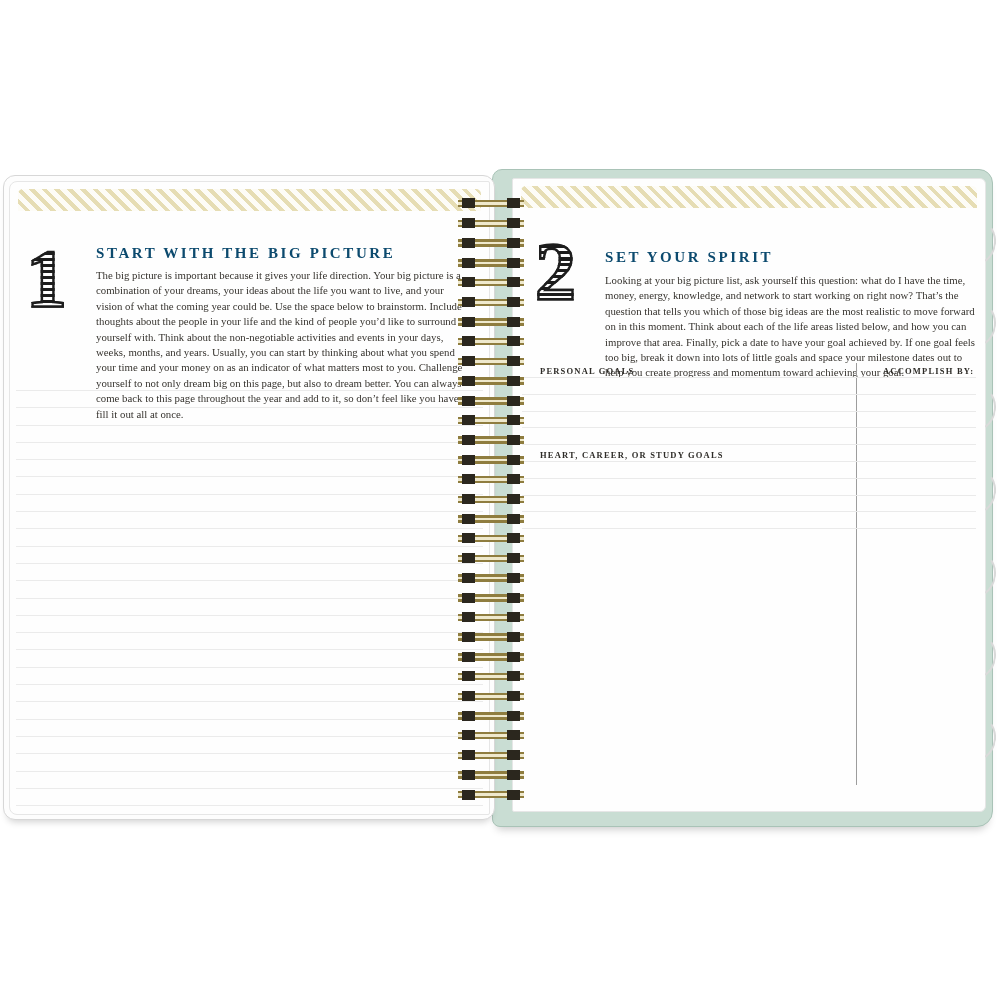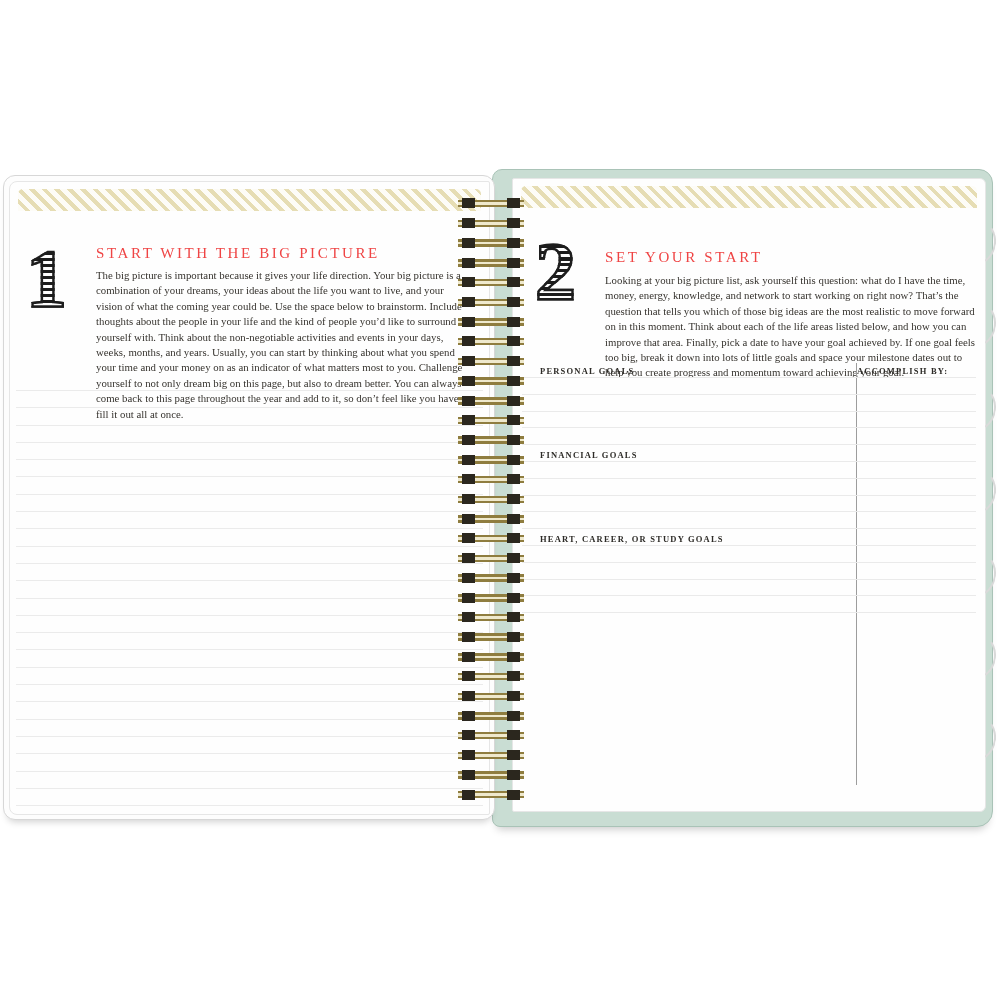--- a/index.html
+++ b/index.html
@@ -42,22 +42,22 @@
     .big-num {
       background:repeating-linear-gradient(180deg,#1c1c1c 0 3.5px,#fdfdfd 3.5px 6px);
       -webkit-background-clip:text; background-clip:text;
       color:transparent; -webkit-text-stroke:2.5px #1d1d1d;
     }
   }
   .num-1 { left:16px; top:64px; }
   .num-2 { left:22px; top:60px; }
 
   .page-title {
-    position:absolute; font-weight:400; font-size:15px; letter-spacing:2.6px;
-    color:#ef4444; white-space:nowrap;
+    position:absolute; font-weight:700; font-size:15px; letter-spacing:2.6px;
+    color:#0c4a6e; white-space:nowrap;
   }
   .title-left  { left:86px; top:63px; }
   .title-right { left:92px; top:70px; }
 
   .body-text {
     position:absolute; font-size:10.8px; line-height:15.4px; color:#36332e;
     width:374px; text-align:left;
   }
   .body-left  { left:86px; top:86px; }
   .body-right { left:92px; top:94px; }
@@ -74,21 +74,21 @@
   .goal-section::before {
     content:""; position:absolute; left:9px; right:9px; top:0; bottom:0;
     background:repeating-linear-gradient(180deg,transparent 0 12px,#eaeaea 12px 13px,transparent 13px 16.8px);
   }
   .goal-label {
     position:absolute; left:27px; top:1px; font-weight:700; font-size:8.5px;
     letter-spacing:1.2px; color:#2d2b27; white-space:nowrap; z-index:1;text-align:center;
   }
   .divider { position:absolute; left:343px; top:-2px; height:422px; width:1px; background:#9d9d9d; }
   .accomplish {
-    position:absolute; left:344px; top:1px; font-weight:700; font-size:8.5px;
+    position:absolute; left:370px; top:1px; font-weight:700; font-size:8.5px;
     letter-spacing:1.2px; color:#2d2b27; z-index:1;
   }
   .footer-note {
     position:absolute; left:0; right:0; bottom:17px; text-align:center;
     font-weight:700; font-size:8.5px; letter-spacing:1.4px; color:#2d2b27;
   }
 
   
   .spiral { position:absolute; left:456px; top:194px; width:70px; height:612px; z-index:6; }
   .spiral .wires {
@@ -129,32 +129,29 @@
     <div class="stripe-band"></div>
     <div class="big-num num-1">1</div>
     <div class="page-title title-left">START WITH THE BIG PICTURE</div>
     <div class="body-text body-left">The big picture is important because it gives your life direction. Your big picture is a combination of your dreams, your ideas about the life you want to live, and your vision of what the coming year could be. Use the space below to brainstorm. Include thoughts about the people in your life and the kind of people you’d like to surround yourself with. Think about the non-negotiable activities and events in your days, weeks, months, and years. Usually, you can start by thinking about what you spend your time and your money on as an indicator of what matters most to you. Challenge yourself to not only dream big on this page, but also to dream better. You can always come back to this page throughout the year and add to it, so don’t feel like you have to fill it out all at once.</div>
     <div class="ruled-area"></div>
   </div>
 
   <div class="page page-right">
     <div class="stripe-band"></div>
     <div class="big-num num-2">2</div>
-    <div class="page-title title-right">SET YOUR START</div>
+    <div class="page-title title-right">SET YOUR SPIRIT</div>
     <div class="body-text body-right">Looking at your big picture list, ask yourself this question: what do I have the time, money, energy, knowledge, and network to start working on right now? That’s the question that tells you which of those big ideas are the most realistic to move forward on in this moment. Think about each of the life areas listed below, and how you can improve that area. Finally, pick a date to have your goal achieved by. If one goal feels too big, break it down into lots of little goals and space your milestone dates out to help you create progress and momentum toward achieving your goal.</div>
 
     <div class="sections">
       <div class="divider"></div>
       <div class="accomplish">ACCOMPLISH BY:</div>
 
       <div class="goal-section">
         <span class="goal-label">PERSONAL GOALS</span>
-      </div>
-      <div class="goal-section">
-        <span class="goal-label">FINANCIAL GOALS</span>
       </div>
       <div class="goal-section">
         <span class="goal-label">HEART, CAREER, OR STUDY GOALS</span>
       </div>
     </div>
 
   </div>
 
   <div class="curls">
     <div class="curl"></div>

